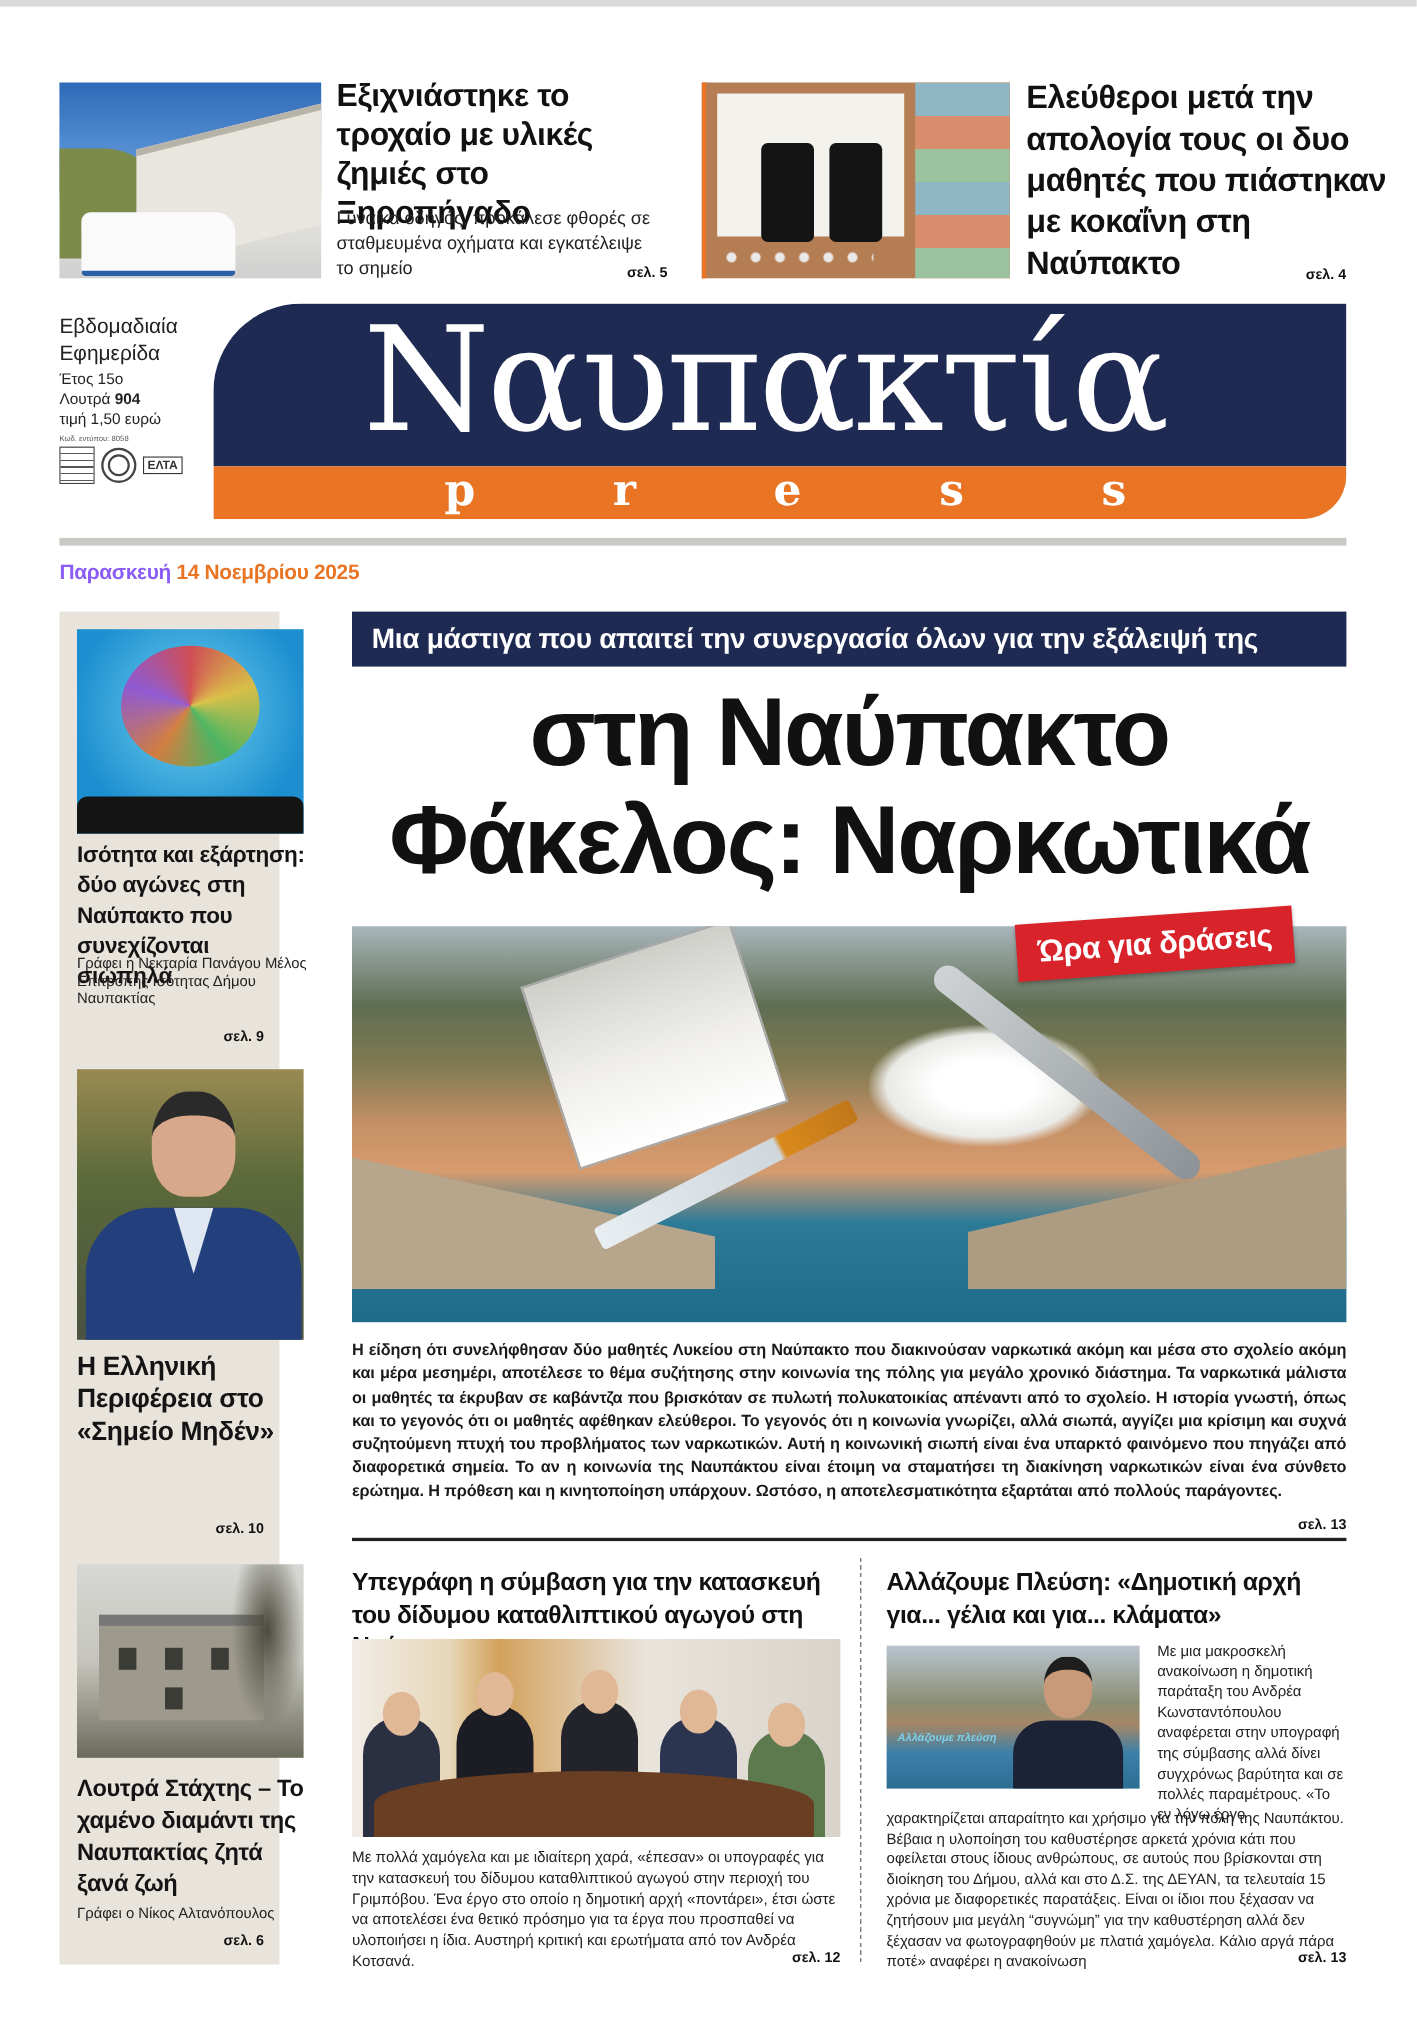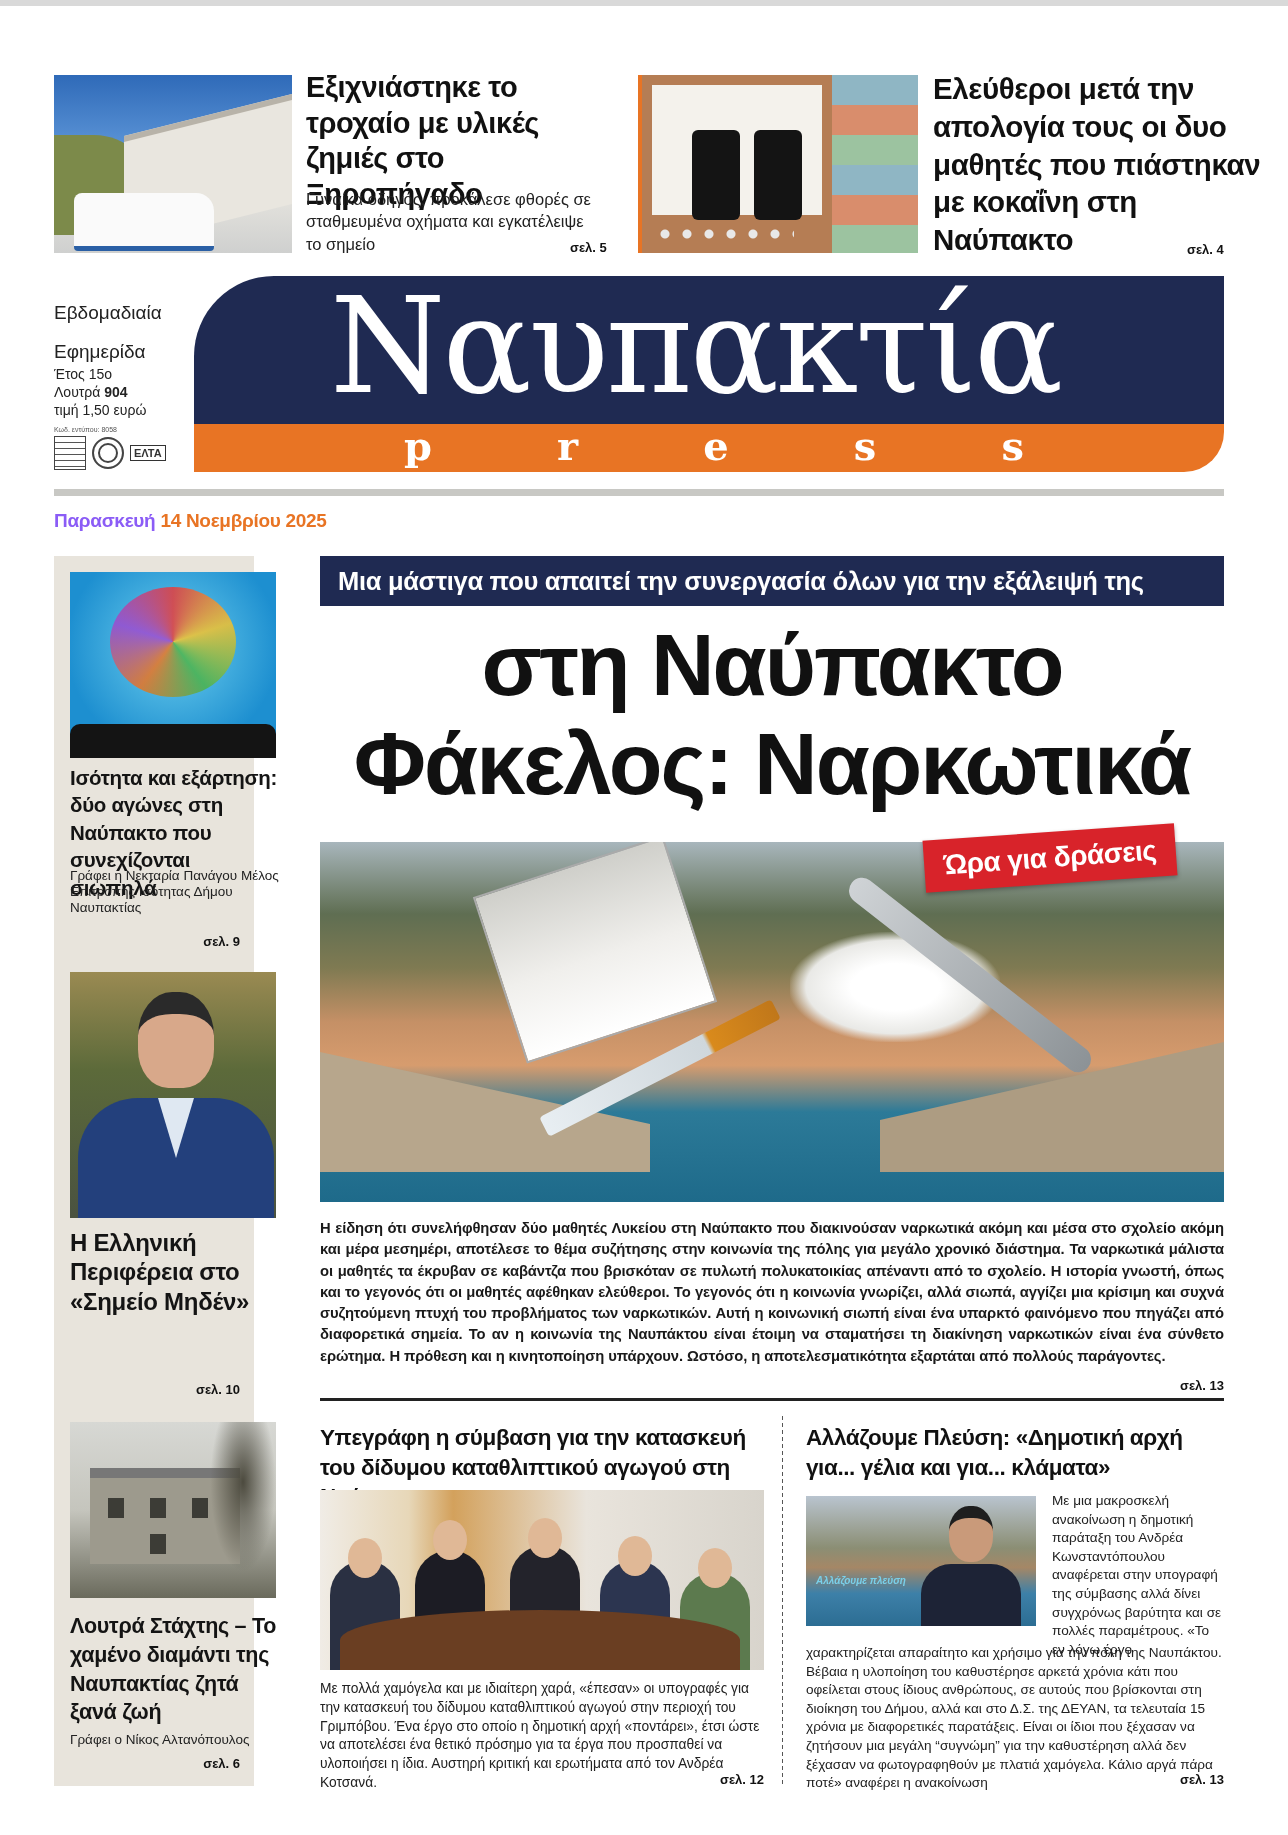--- a/index.html
+++ b/index.html
@@ -26,21 +26,21 @@
 
   .teaser-title { position: absolute; font-weight: bold; color: #111; line-height: 1.23; letter-spacing: -0.4px; }
   .t1-title { left: 306px; top: 70px; width: 320px; font-size: 29px; }
   .t1-sub { position: absolute; left: 306px; top: 188px; width: 290px; font-size: 16.5px; line-height: 1.36; color: #222; }
   .t1-page { position: absolute; left: 570px; top: 240px; font-size: 13px; font-weight: bold; }
   .t2-title { left: 933px; top: 70px; width: 330px; font-size: 29.5px; line-height: 1.28; }
   .t2-page { position: absolute; left: 1187px; top: 242px; font-size: 13px; font-weight: bold; }
 
   
   .meta { position: absolute; left: 54px; top: 286px; width: 140px; color: #222; }
-  .meta .l1 { font-size: 19px; line-height: 1.25; margin-top: 15px; }
+  .meta .l1 { font-size: 19px; line-height: 1.25; }
   .meta .small { font-size: 14px; margin-top: 2px; }
   .meta .small b { font-weight: bold; }
   .meta .code { font-size: 7px; color: #555; margin-top: 8px; }
   .meta .logos { display: flex; gap: 6px; align-items: center; margin-top: 3px; }
   .logo-box { width: 32px; height: 34px; border: 1.5px solid #444;
               background: repeating-linear-gradient(180deg, #fff 0 5px, #555 5px 6px); }
   .logo-circle { width: 32px; height: 32px; border: 2px solid #444; border-radius: 50%;
                  box-shadow: inset 0 0 0 4px #fff, inset 0 0 0 6px #444; }
   .logo-elta { font-size: 11px; font-weight: bold; color: #333; border: 1px solid #333; padding: 1px 3px; }
 

